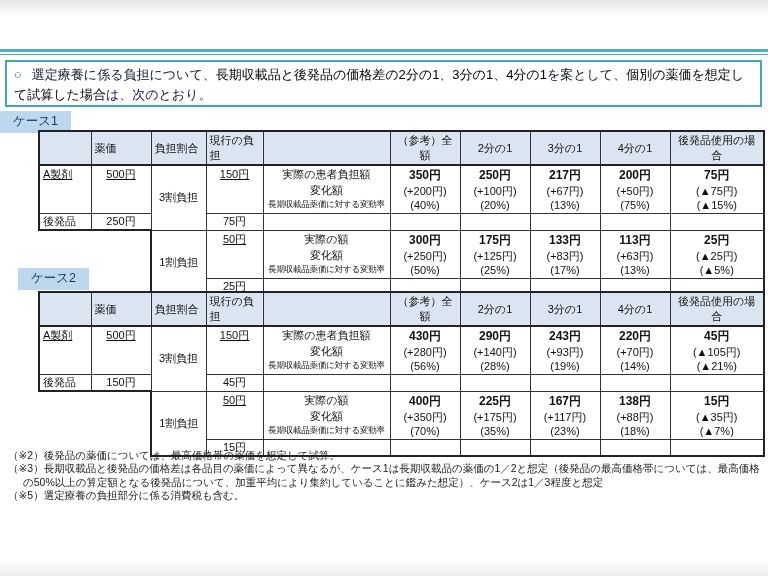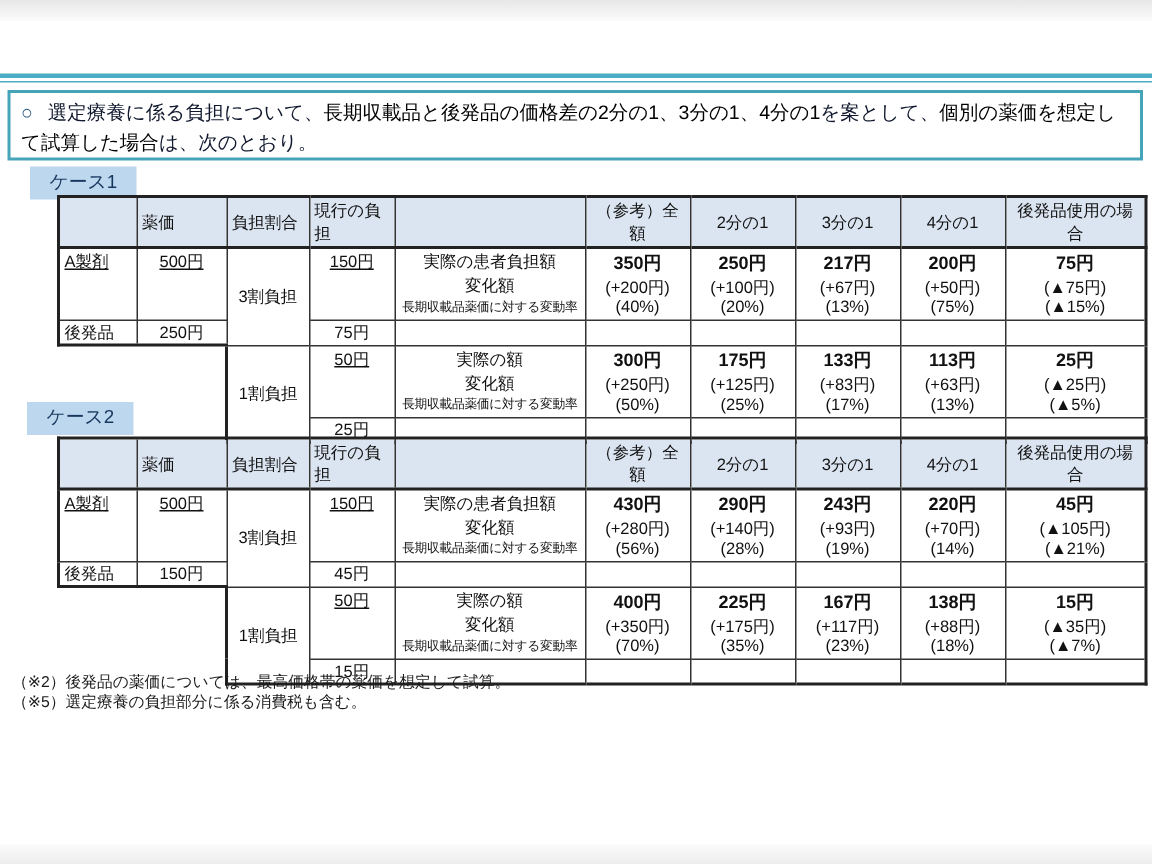--- a/index.html
+++ b/index.html
@@ -14,21 +14,21 @@
   .rule-thick { height:3px; background:#4bacc6; }
   .rule-gap { height:2px; background:#fff; }
   .rule-thin { height:1px; background:#4bacc6; }
 
   .stmt-box { position:absolute; top:60px; left:5px; width:757px; height:47px; box-sizing:border-box;
               border:2px solid #46a4b8; padding:3px 7px 0 7px; font-size:13px; line-height:1.55; color:#10182e; }
   .stmt-bullet { color:#1f4e79; font-weight:bold; margin-right:10px; }
   .stmt-b { font-weight:normal; color:#000; }
 
   .case-label { position:absolute; background:#bdd7ee; color:#17365d; font-size:12.5px; padding:2px 13px 3px 13px; }
-  #case1-label { top:111px; left:20px; }
+  #case1-label { top:111px; left:0; }
   #case2-label { top:268px; left:18px; }
 
   table.tbl { position:absolute; left:38px; border-collapse:collapse; table-layout:fixed; font-size:11px; color:#111; }
   #t1 { top:130px; }
   #t2 { top:291px; }
   .tbl td, .tbl th { border:1px solid #333; padding:0 2px; text-align:center; vertical-align:middle; overflow:hidden; }
   .tbl th { background:#dbe5f1; font-weight:normal; font-size:11px; height:17px; padding:1px 3px; }
   .tbl th.hl { text-align:left; }
   .tr-tall  { height:48px; }
   .tr-short { height:17px; }
@@ -361,15 +361,16 @@
       <td class="bb"></td>
       <td class="bb"></td>
       <td class="bb"></td>
       <td class="bb br"></td>
     </tr>
   </tbody>
     </table>
 
   <div class="notes">
     <div class="note">（※2）後発品の薬価については、最高価格帯の薬価を想定して試算。</div>
+    <div class="note">（※3）長期収載品と後発品の価格差は各品目の薬価によって異なるが、ケース1は長期収載品の薬価の1／2と想定（後発品の最高価格帯については、最高価格の50%以上の算定額となる後発品について、加重平均により集約していることに鑑みた想定）、ケース2は1／3程度と想定</div>
     <div class="note">（※5）選定療養の負担部分に係る消費税も含む。</div>
   </div>
 </div>
 
 </body></html>

